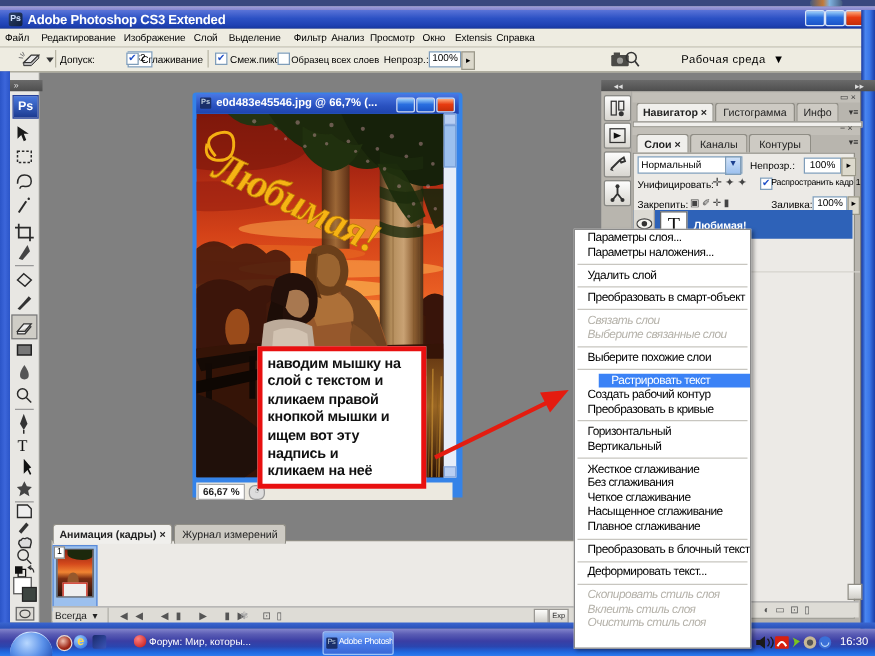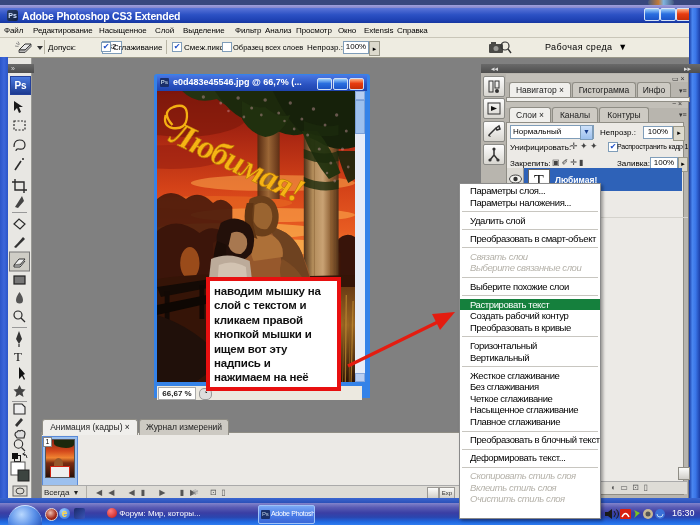--- a/index.html
+++ b/index.html
@@ -41,32 +41,32 @@
 #zoombox{position:absolute;left:1px;top:1px;width:36px;height:11px;background:#fff;border:1px solid #aaa;font-size:8px;text-align:center;line-height:11px;}
 
 #redbox{left:206px;top:277px;width:135px;height:114px;background:#fff;border:4px solid #e81010;box-sizing:border-box;padding:3px 0 0 4px;overflow:hidden;}
 #redbox div{font-size:11.5px;font-weight:bold;color:#111;line-height:14.4px;white-space:nowrap;letter-spacing:-0.2px;}
 #rstrip-head{left:481px;top:64px;width:219px;height:9px;background:linear-gradient(#6a6a6a,#4e4e4e);}
 #rstrip{left:481px;top:73px;width:24px;height:430px;background:#b8b5ae;}
 .dockbtn{position:absolute;left:483px;width:20px;height:19px;background:linear-gradient(#fdfdfd,#d8d6d0);border:1px solid #8a8a86;border-radius:2px;}
 
 #rpanels{left:505px;top:73px;width:183px;height:430px;background:#b8b5ae;}
 .tab{position:absolute;height:15px;background:#cdcac3;border:1px solid #8f8d85;border-bottom:none;border-radius:3px 3px 0 0;font-size:8.5px;color:#222;text-align:center;line-height:15px;}
-.tab.active{background:#f0efec;}
+.tab.active{background:#f0efec;font-weight:bold;}
 #layerspanel{left:506px;top:122px;width:176px;height:371px;background:#eceae6;border:1px solid #8f8d85;}
 .prow{position:absolute;font-size:8px;color:#000;}
 #layer-sel{left:507px;top:168px;width:175px;height:23px;background:#2e62b8;}
 
 #anim{left:41px;top:432px;width:464px;height:64px;background:#eceae6;border:1px solid #8f8d85;}
 #animctrl{left:42px;top:485px;width:462px;height:13px;background:#dedcd6;border-top:1px solid #aaa;}
 
 #ctxmenu{left:459px;top:183px;width:140px;height:334px;background:#fff;border:1px solid #8a8a8a;box-shadow:2px 2px 3px rgba(0,0,0,.35);font-size:9.5px;letter-spacing:-0.3px;color:#000;z-index:60;overflow:hidden;}
 .mi{height:11.6px;line-height:11.6px;padding-left:10px;white-space:nowrap;letter-spacing:-0.4px;}
 .mi.dis{color:#b5b2aa;font-style:italic;}
-.mi.sel{background:#15803d;color:#fff;}
+.mi.sel{background:#3b82f6;color:#fff;margin-left:19px;}
 .msep{height:6.5px;position:relative;}
 .msep:after{content:"";position:absolute;left:2px;right:2px;top:3px;border-top:1px solid #c8c6c0;}
 
 #taskbar{left:0;top:503px;width:700px;height:22px;background:linear-gradient(#8284cc,#5a5cb4 20%,#3a3ea4 45%,#2a46b0 65%,#2068e0 85%,#2e7cf0);}
 #orb{left:8px;top:505px;width:34px;height:34px;border-radius:50%;background:radial-gradient(circle at 40% 25%,#b8d8ff,#5a90e8 40%,#2050b8 75%,#123a90);border-top:1px solid #cfe4ff;}
 .ticon{position:absolute;top:508px;width:11px;height:11px;border-radius:50%;}
 #task1{left:107px;top:506px;width:95px;height:17px;color:#fff;font-size:8px;white-space:nowrap;overflow:hidden;line-height:16px;}
 #task2{left:258px;top:505px;width:55px;height:17px;background:linear-gradient(#7aa8f4,#4a7ce8 50%,#3a68d8);border:1px solid #9ec2f8;border-radius:2px;color:#fff;font-size:7px;letter-spacing:-0.3px;white-space:nowrap;overflow:hidden;line-height:16px;}
 #clock{left:672px;top:508px;color:#fff;font-size:9px;position:absolute;}
 </style></head>
@@ -77,21 +77,21 @@
 <div class="abs" id="topblob"></div>
 <div class="abs" id="psicon">Ps</div>
 <div class="abs" id="title-text">Adobe Photoshop CS3 Extended</div>
 <div class="abs wbtn" id="b1"></div>
 <div class="abs wbtn" id="b2"></div>
 <div class="abs wbtn" id="b3"></div>
 
 <div class="abs" id="menubar">
 <span style="left:4px">Файл</span>
     <span style="left:33px">Редактирование</span>
-    <span style="left:99px">Насыщенное</span>
+    <span style="left:99px">Изображение</span>
     <span style="left:155px">Слой</span>
     <span style="left:183px">Выделение</span>
     <span style="left:235px">Фильтр</span>
     <span style="left:265px">Анализ</span>
     <span style="left:296px">Просмотр</span>
     <span style="left:338px">Окно</span>
     <span style="left:364px">Extensis</span>
     <span style="left:397px">Справка</span>
 </div>
 
@@ -357,21 +357,21 @@
     <span style="position:absolute;left:42px;top:2px;width:11px;height:10px;background:#ddd;border:1px solid #999;border-radius:5px;font-size:7px;text-align:center;">◔</span>
   </div>
 
 <div class="abs" id="redbox">
 <div>наводим мышку на</div>
 <div>слой с текстом и</div>
 <div>кликаем правой</div>
 <div>кнопкой мышки и</div>
 <div>ищем вот эту</div>
 <div>надпись и</div>
-<div>нажимаем на неё</div>
+<div>кликаем на неё</div>
 </div>
 
 <div class="abs" id="rstrip-head">
     <span style="position:absolute;left:10px;top:1px;color:#ddd;font-size:7px;">◂◂</span>
     <span style="position:absolute;left:203px;top:1px;color:#ddd;font-size:7px;">▸▸</span>
   </div>
 <div class="abs" id="rstrip"></div>
 <div class="dockbtn" style="top:76px"><svg width="20" height="19" viewBox="0 0 20 19">
       <rect x="5" y="4" width="4" height="11" fill="none" stroke="#333"></rect>
       <rect x="11" y="4" width="4" height="7" fill="none" stroke="#333"></rect>

